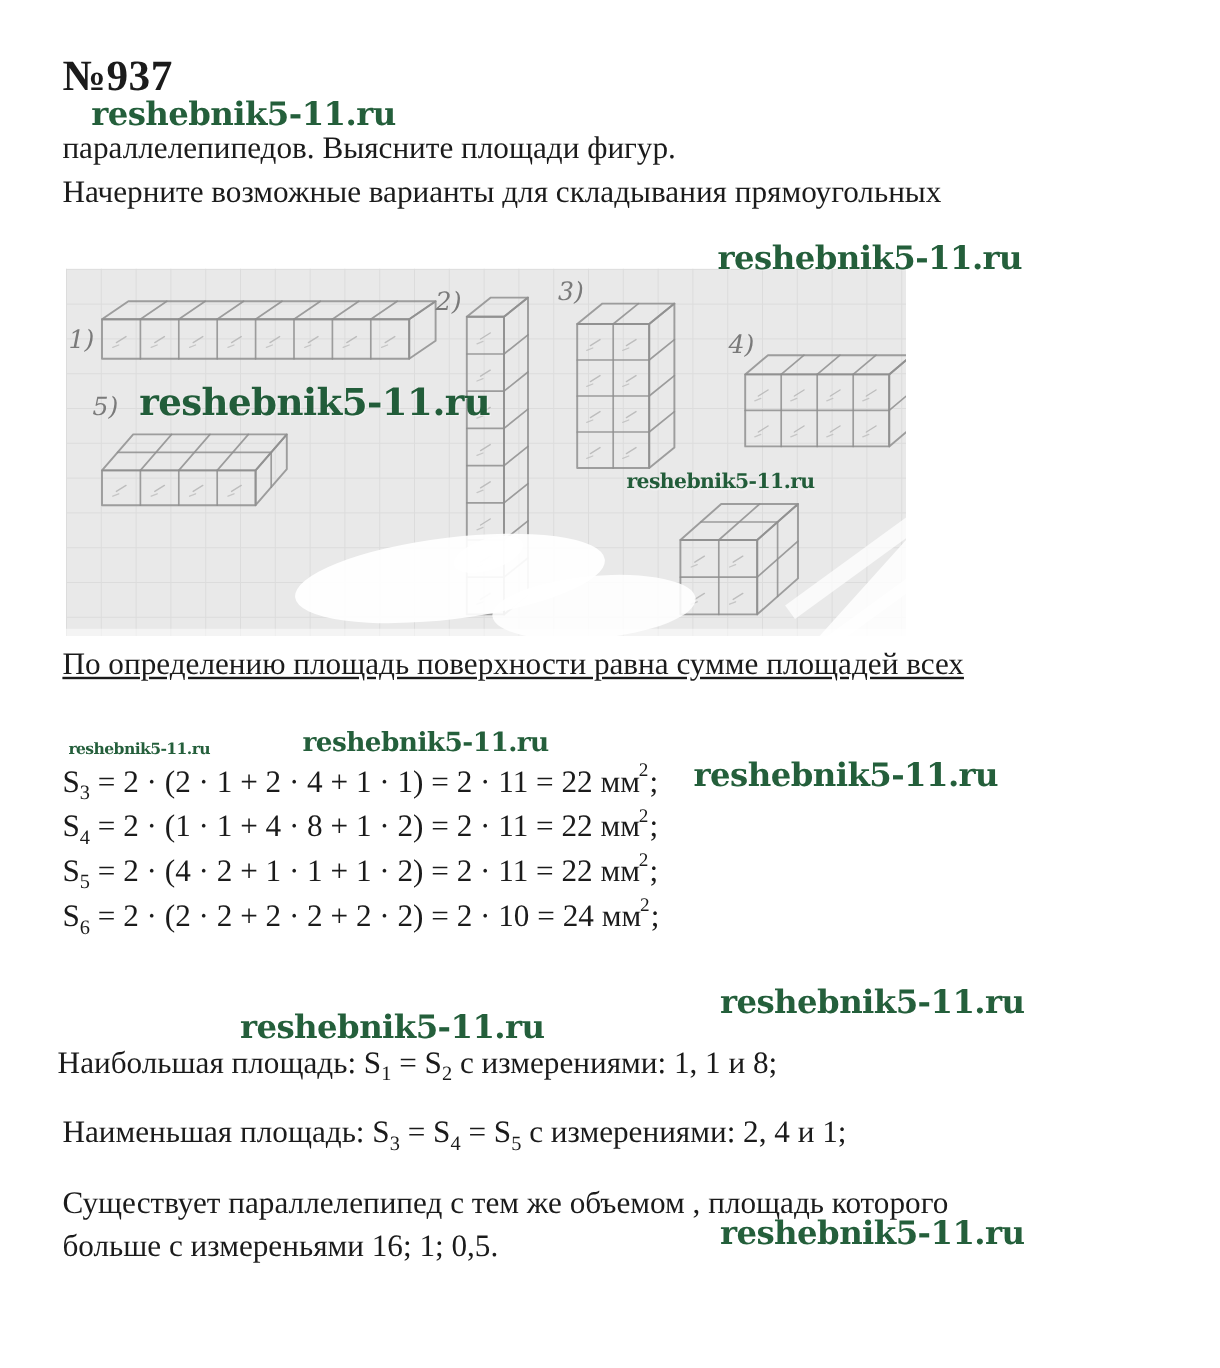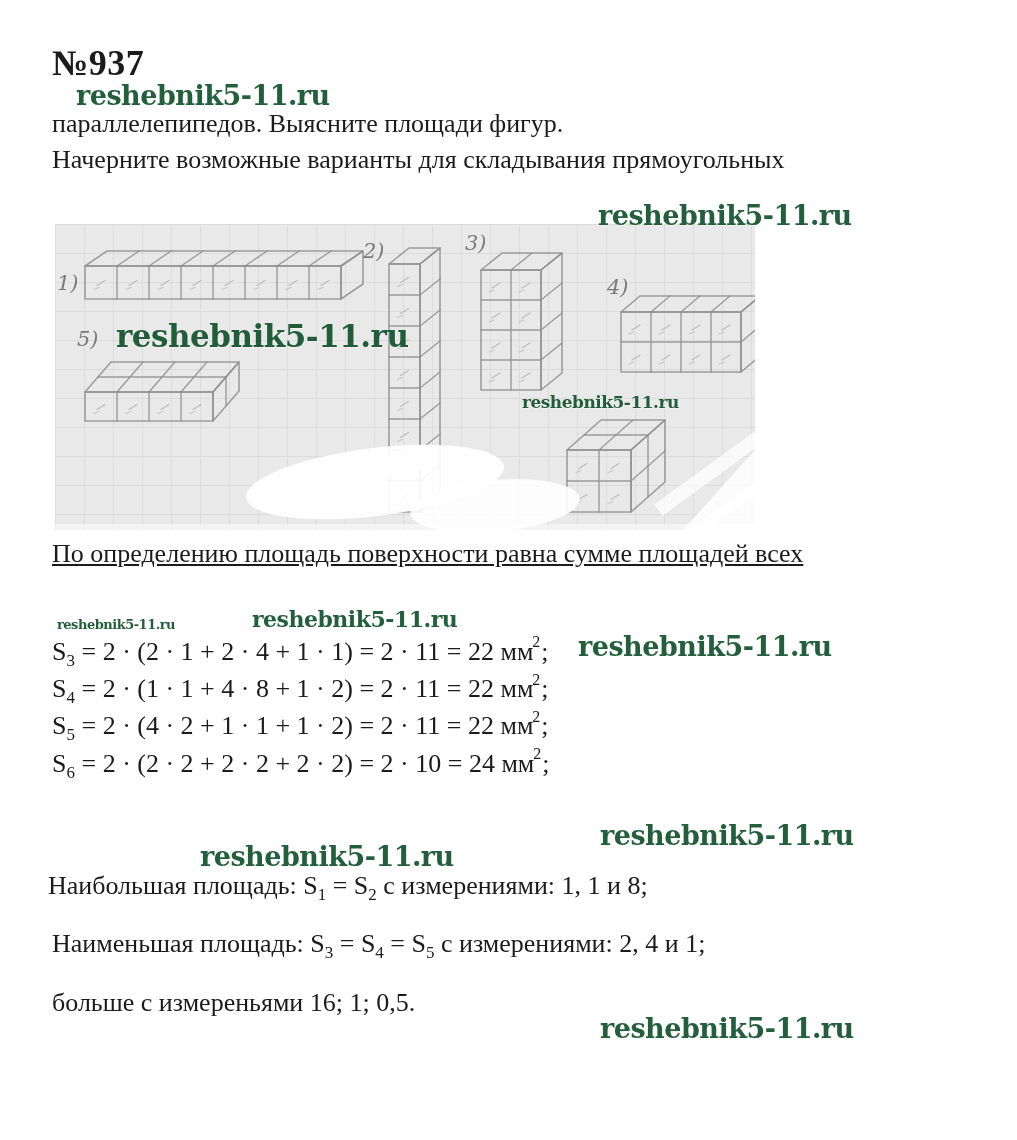--- a/index.html
+++ b/index.html
@@ -274,16 +274,17 @@
 
 <div class="wm wm-a" id="wm7">reshebnik5-11.ru</div>
 <div class="wm wm-a" id="wm8">reshebnik5-11.ru</div>
 <div class="wm wm-a" id="wm9">reshebnik5-11.ru</div>
 
 <div class="abs rich" id="largest"><span>Наибольшая площадь: S</span><sub>1</sub><span> = S</span><sub>2</sub><span> с измерениями: 1, 1 и 8;</span></div>
 
 <div class="abs rich" id="smallest"><span>Наименьшая площадь: S</span><sub>3</sub><span> = S</span><sub>4</sub><span> = S</span><sub>5</sub><span> с измерениями: 2, 4 и 1;</span></div>
 
 <div class="abs para" id="exists">
+  <div>Существует параллелепипед с тем же объемом , площадь которого</div>
   <div>больше с измереньями 16; 1; 0,5.</div>
 </div>
 
 <div class="wm wm-a" id="wm10">reshebnik5-11.ru</div>
 
 </body></html>

